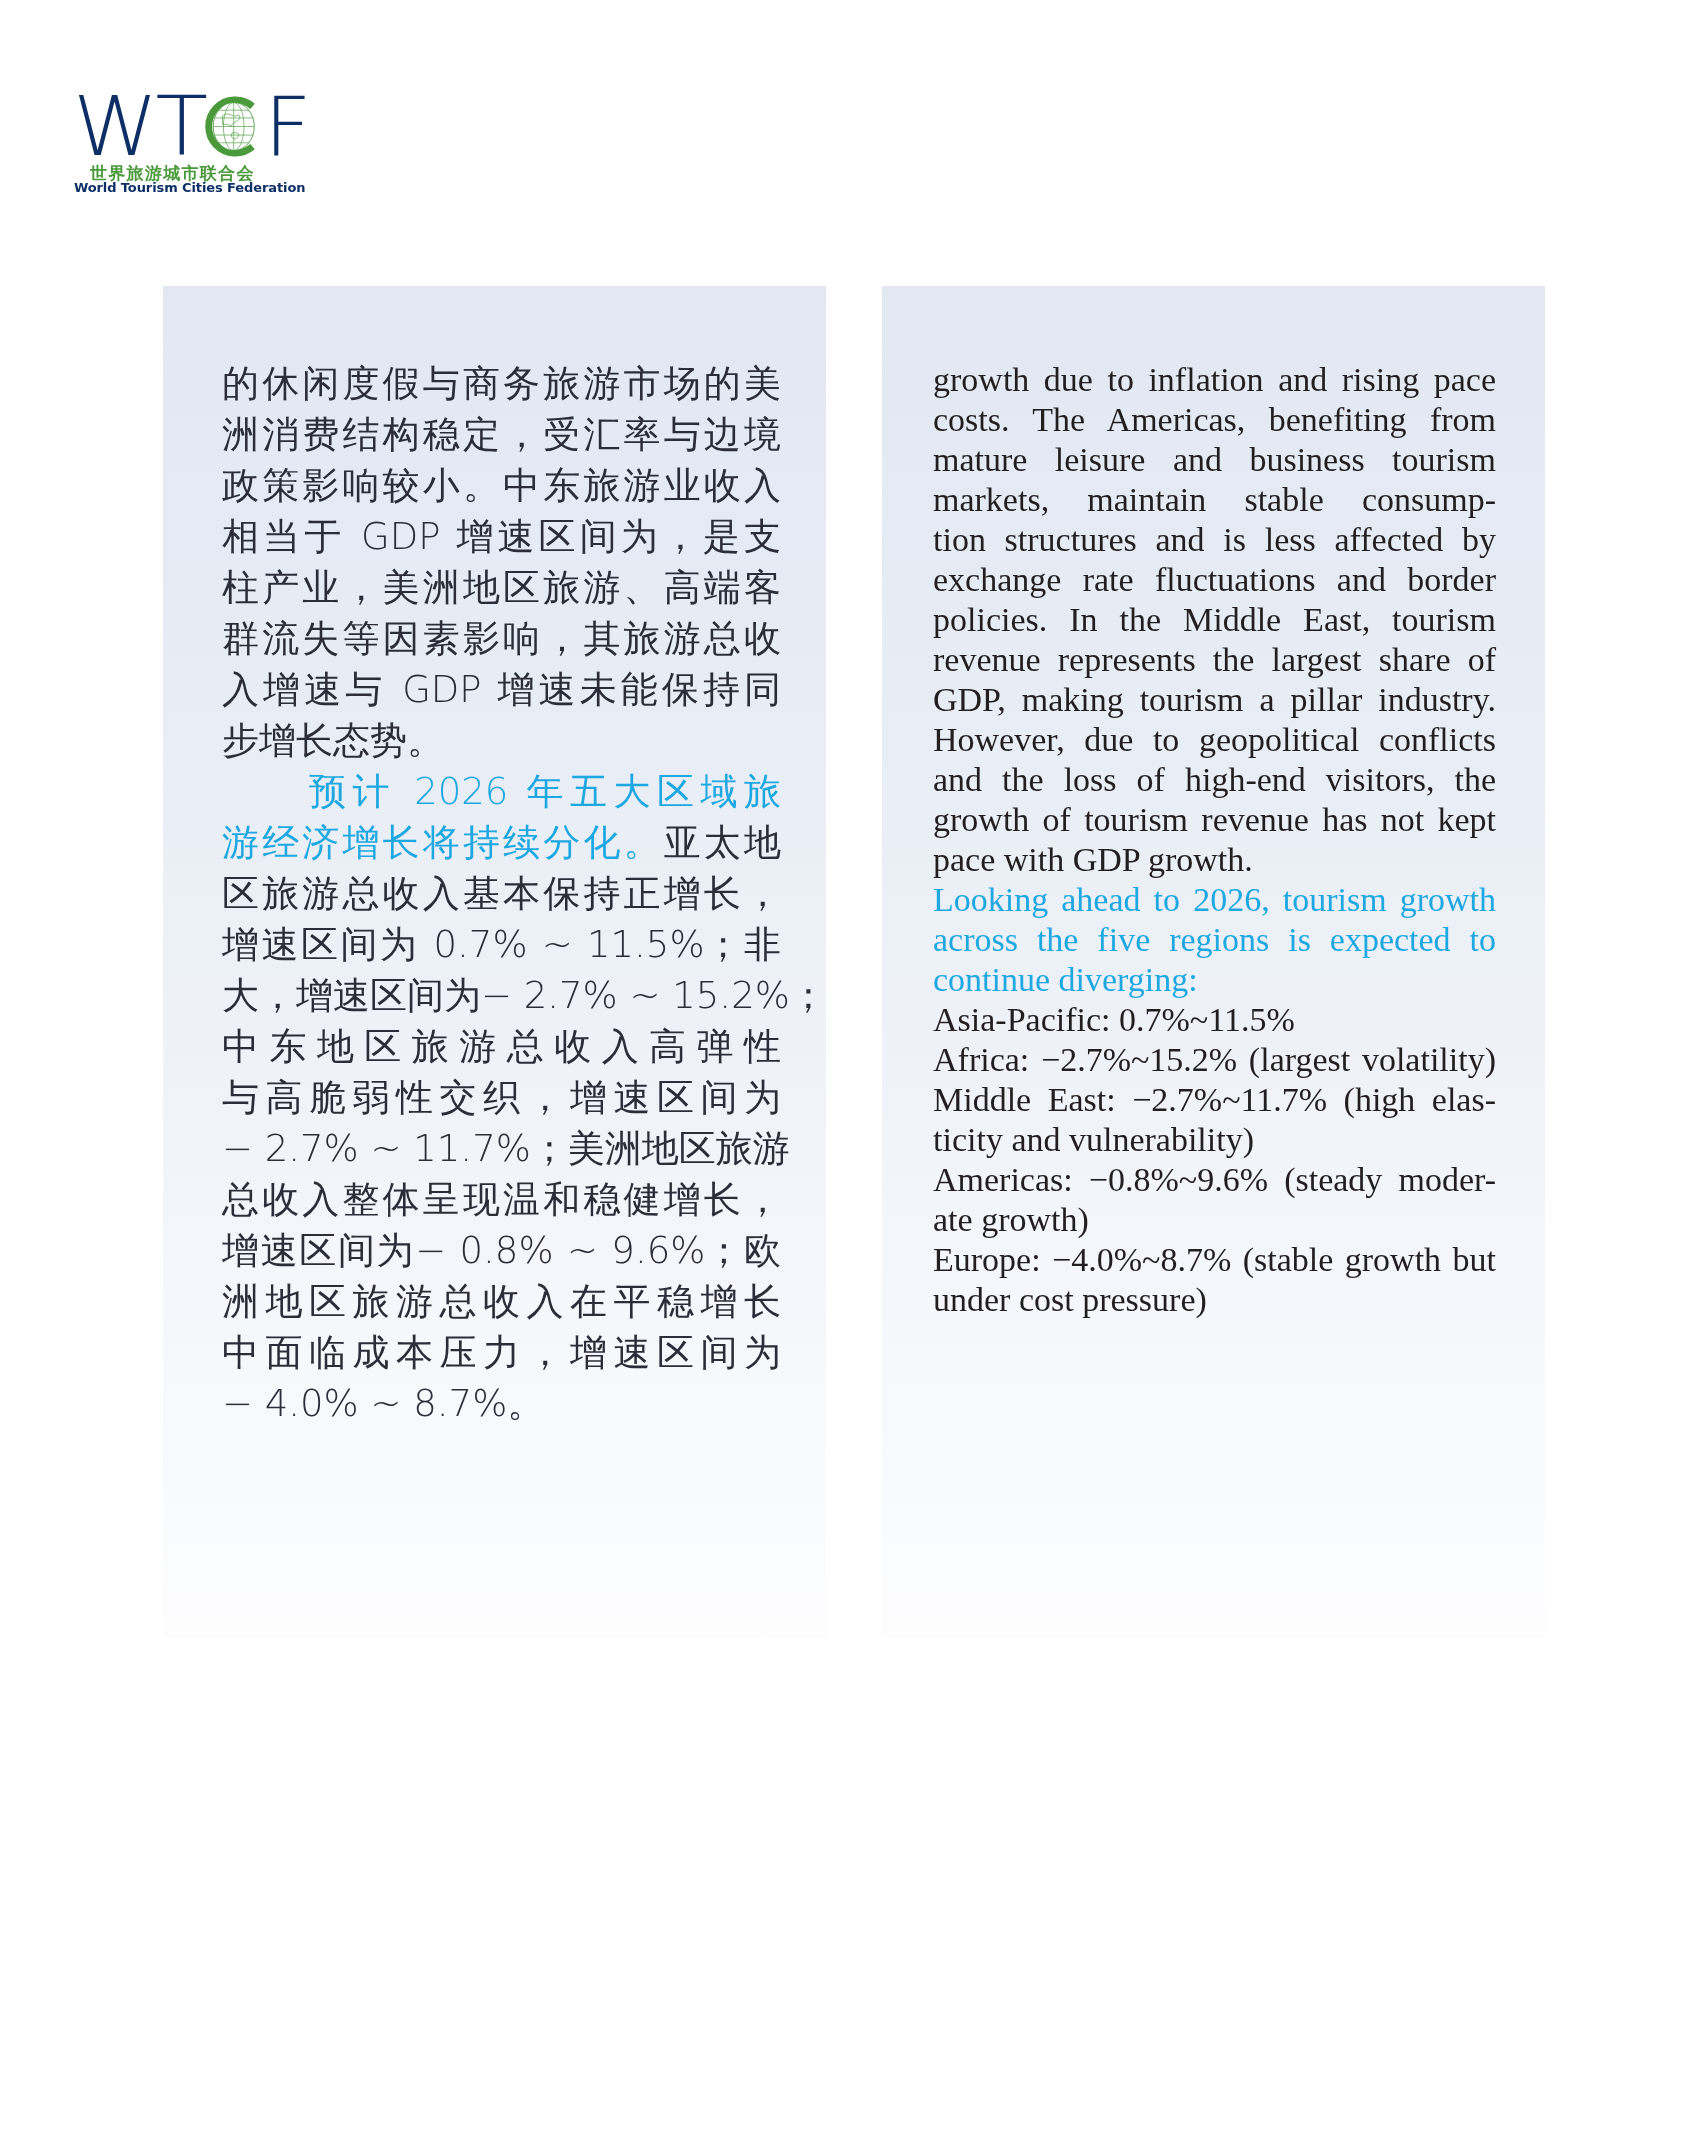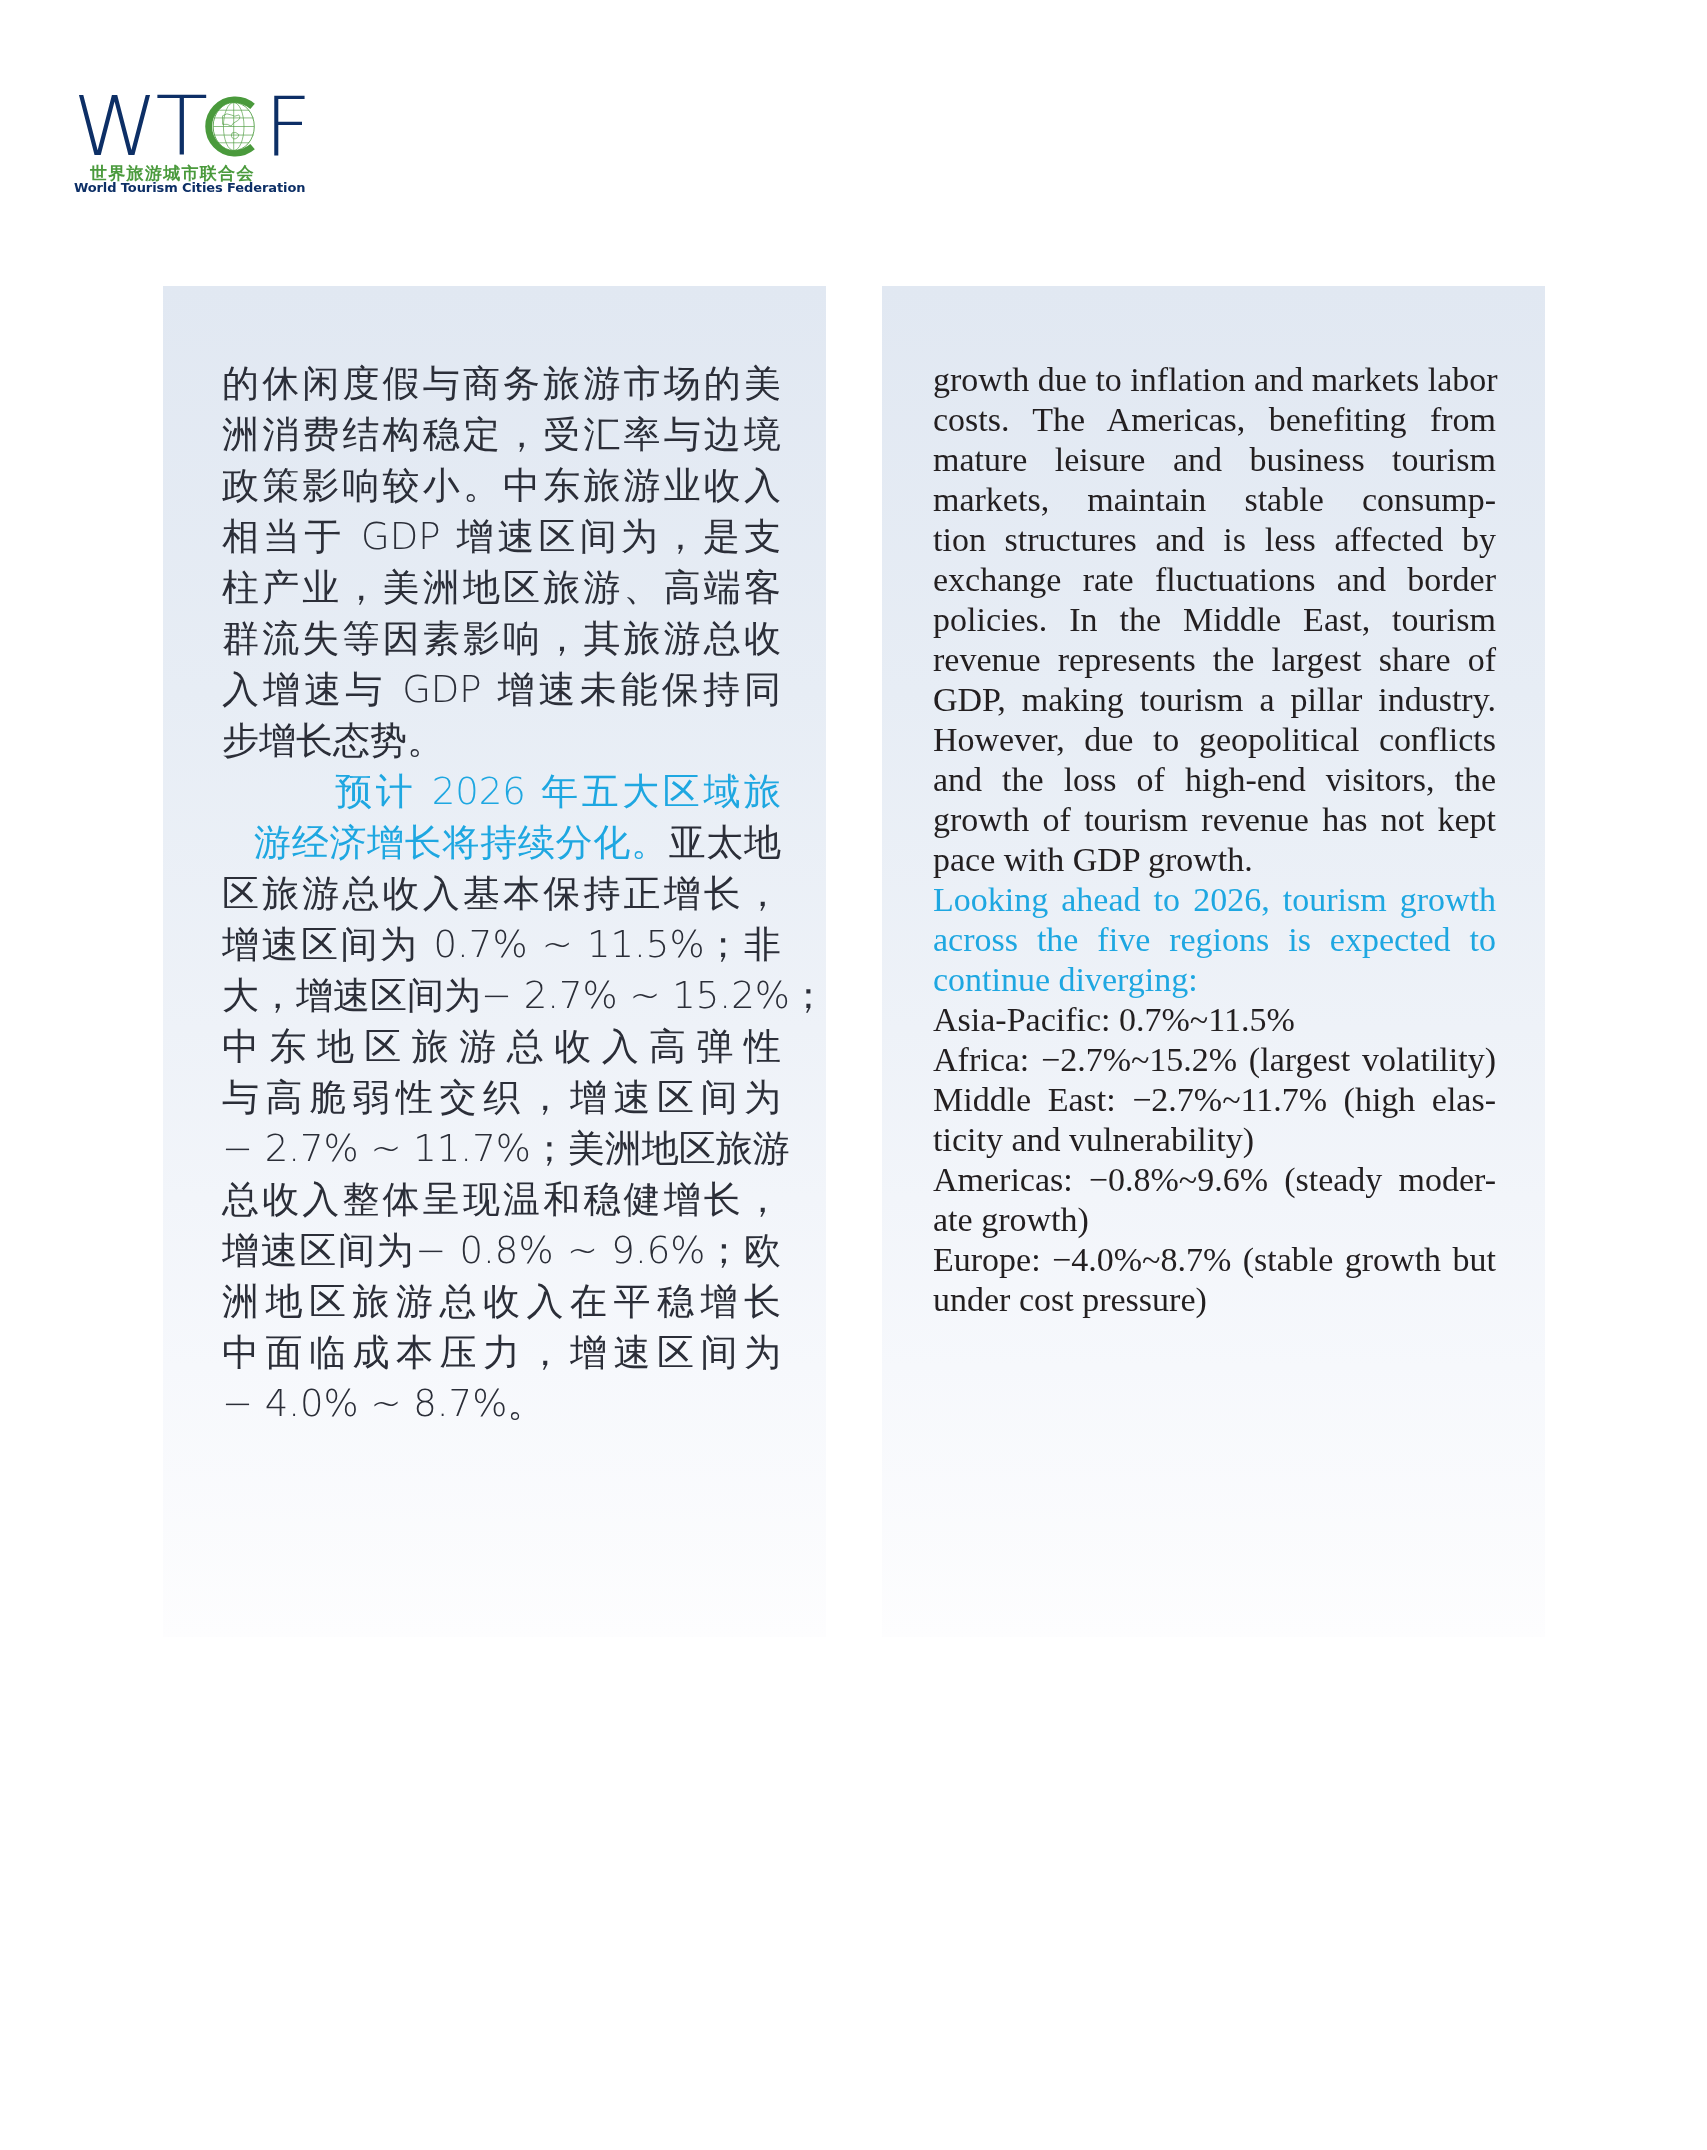--- a/index.html
+++ b/index.html
@@ -38,21 +38,21 @@
   .panel-right { left: 882px; width: 663px; }
 
   .cn-text {
     position: absolute; left: 222px; top: 358px; width: 559px;
     font-family: "DejaVu Sans", sans-serif; font-weight: 300;
     font-size: 37px; line-height: 51px; color: #2b2e38;
     text-align: justify; text-align-last: auto;
   }
   .cn-line { display: block; white-space: nowrap; text-align-last: justify; text-align: justify; }
   .cn-line.last { text-align-last: left; }
-  .cn-line .hl { color: #1ea7e1; margin-left: 32px; }
+  .cn-line .hl { color: #1ea7e1; }
 
   .en-text {
     position: absolute; left: 933px; top: 360px; width: 563px;
     font-family: "Liberation Serif", serif;
     font-size: 34px; line-height: 40px; color: #231f20;
   }
   .en-line { display: block; white-space: nowrap; text-align: justify; text-align-last: justify; }
   .en-line.last { text-align-last: left; }
   .en-line.hl { color: #1ea7e1; }
 </style>
@@ -100,21 +100,21 @@
     <span class="cn-line"><span>与高脆弱性交织，增速区间为</span></span>
     <span class="cn-line"><span>− 2.7% ~ 11.7%；美洲地区旅游</span></span>
     <span class="cn-line"><span>总收入整体呈现温和稳健增长，</span></span>
     <span class="cn-line"><span>增速区间为− 0.8% ~ 9.6%；欧</span></span>
     <span class="cn-line"><span>洲地区旅游总收入在平稳增长</span></span>
     <span class="cn-line"><span>中面临成本压力，增速区间为</span></span>
     <span class="cn-line last"><span>− 4.0% ~ 8.7%。</span></span>
   </div>
 
 <div class="en-text" id="en-text">
-    <span class="en-line">growth due to inflation and markets labor</span>
+    <span class="en-line">growth due to inflation and rising pace</span>
     <span class="en-line">costs. The Americas, benefiting from</span>
     <span class="en-line">mature leisure and business tourism</span>
     <span class="en-line">markets, maintain stable consump-</span>
     <span class="en-line">tion structures and is less affected by</span>
     <span class="en-line">exchange rate fluctuations and border</span>
     <span class="en-line">policies. In the Middle East, tourism</span>
     <span class="en-line">revenue represents the largest share of</span>
     <span class="en-line">GDP, making tourism a pillar industry.</span>
     <span class="en-line">However, due to geopolitical conflicts</span>
     <span class="en-line">and the loss of high-end visitors, the</span>

